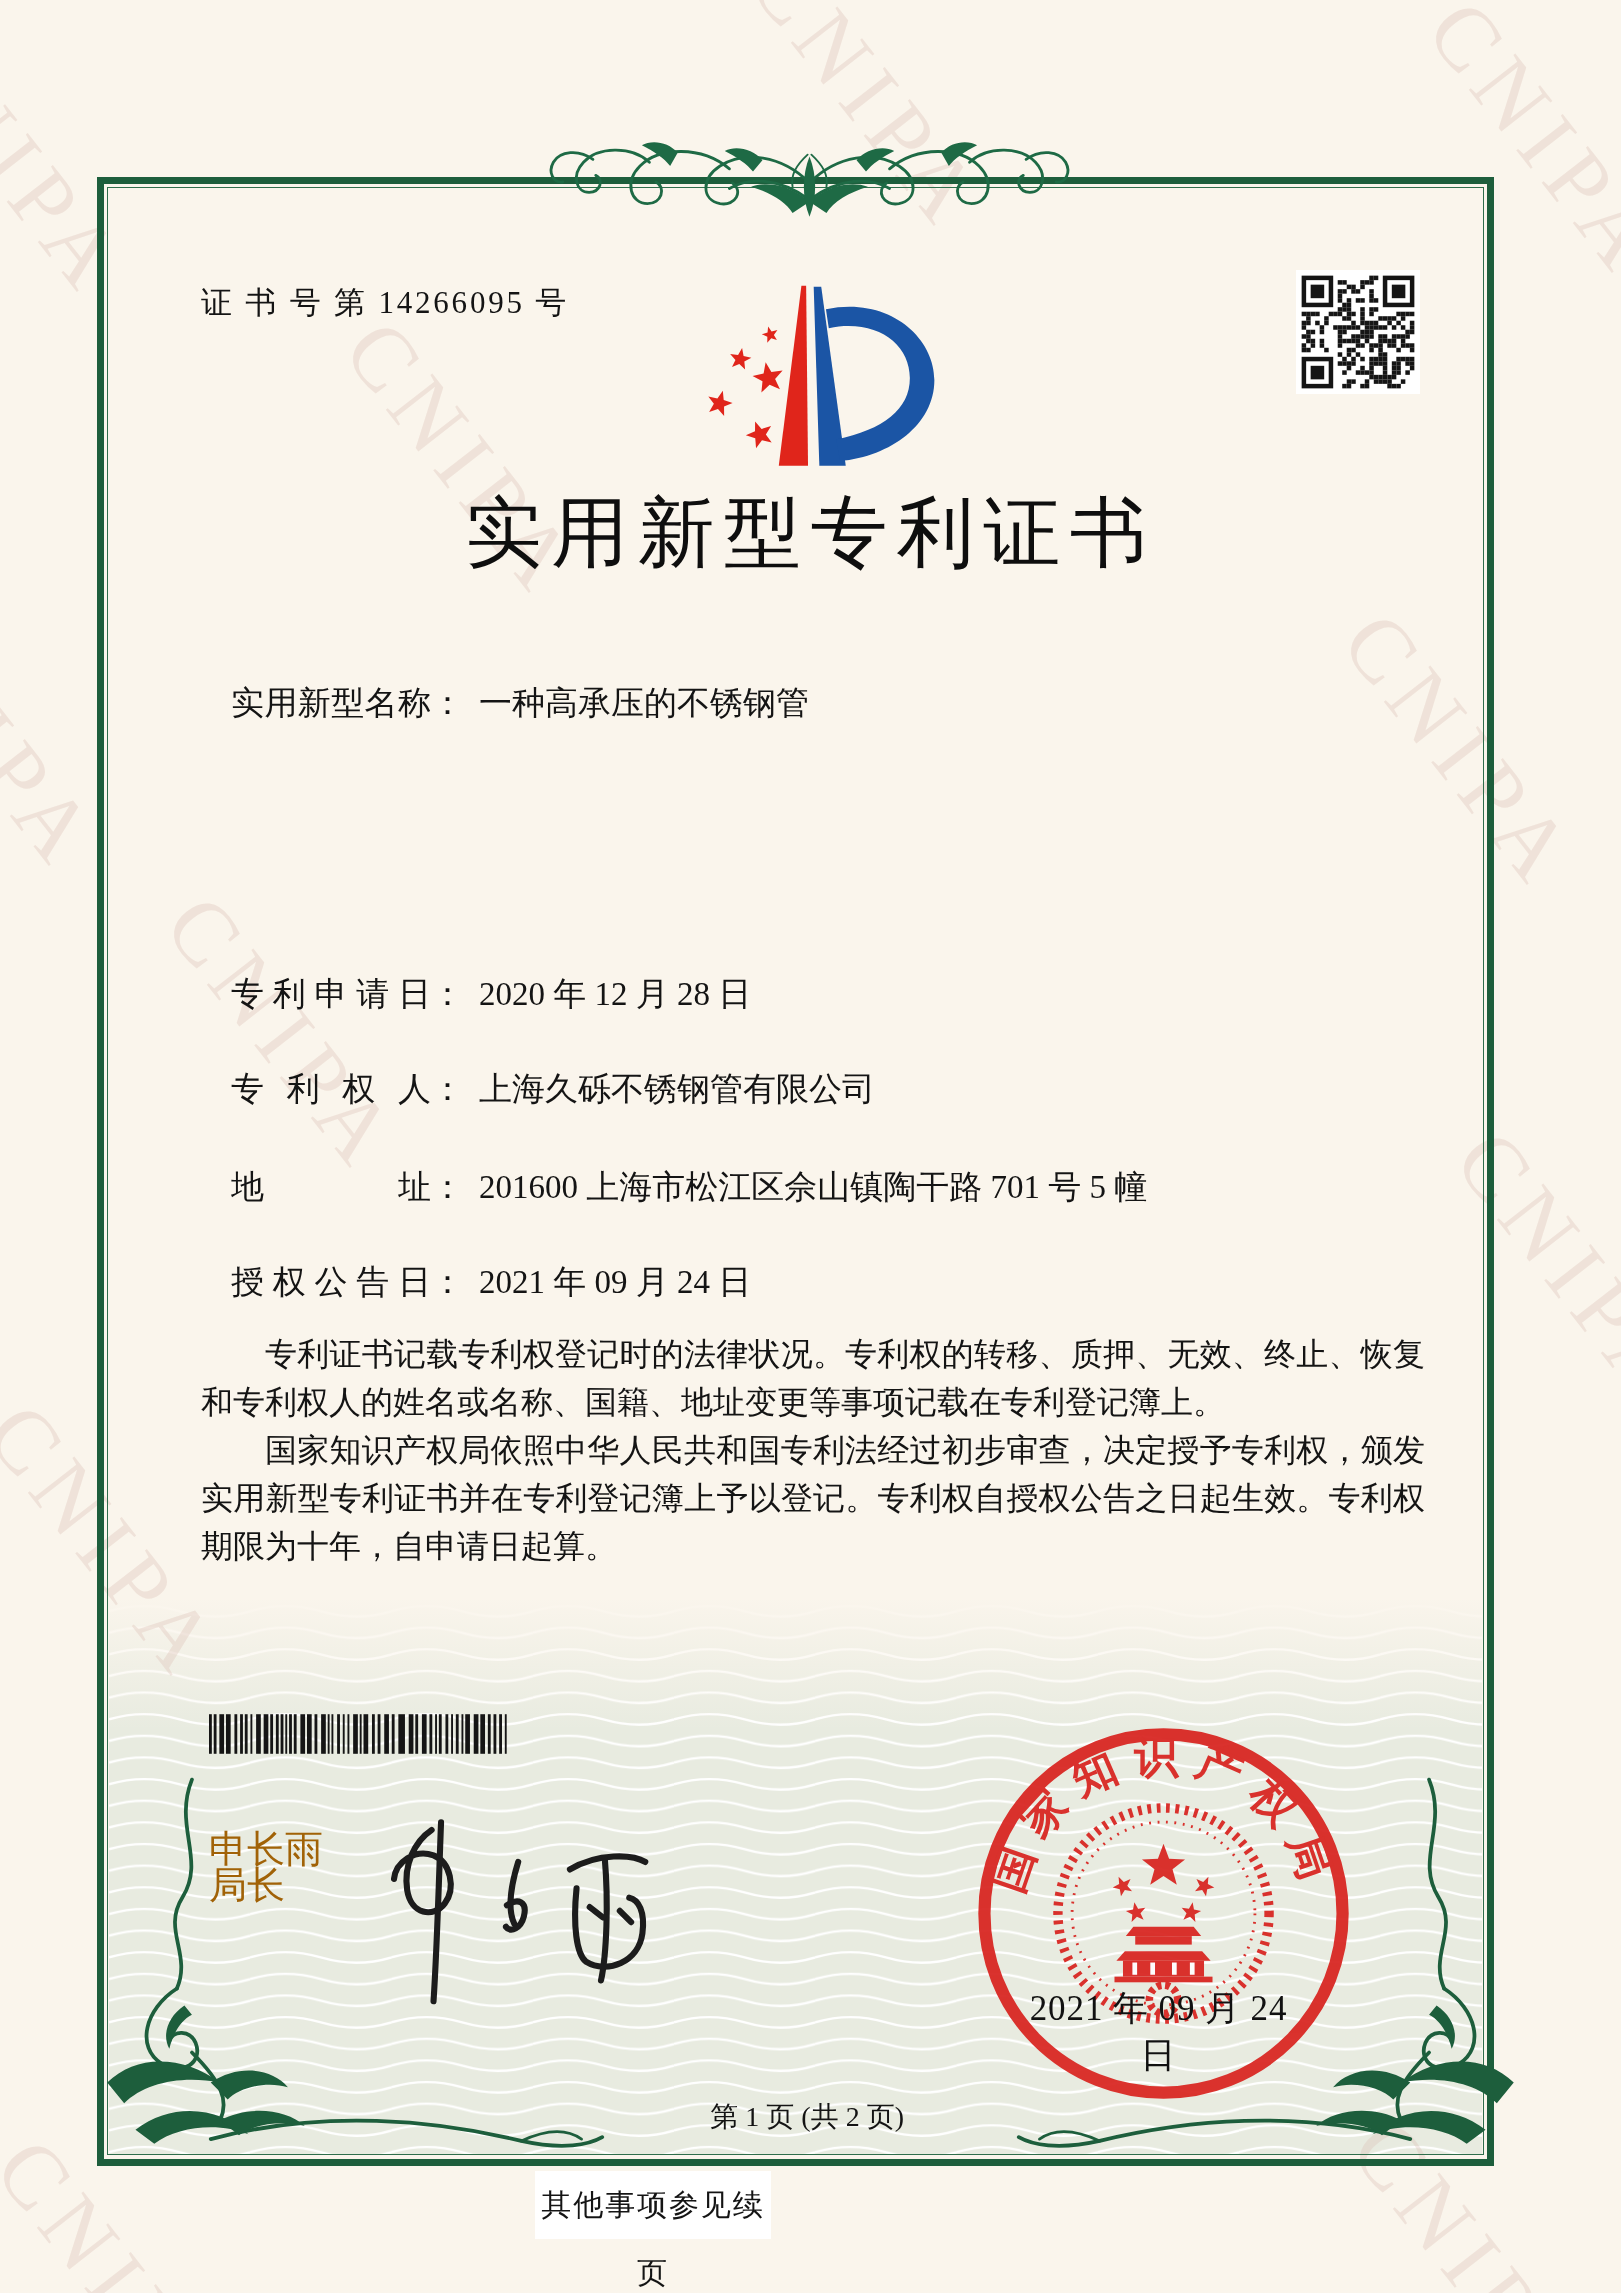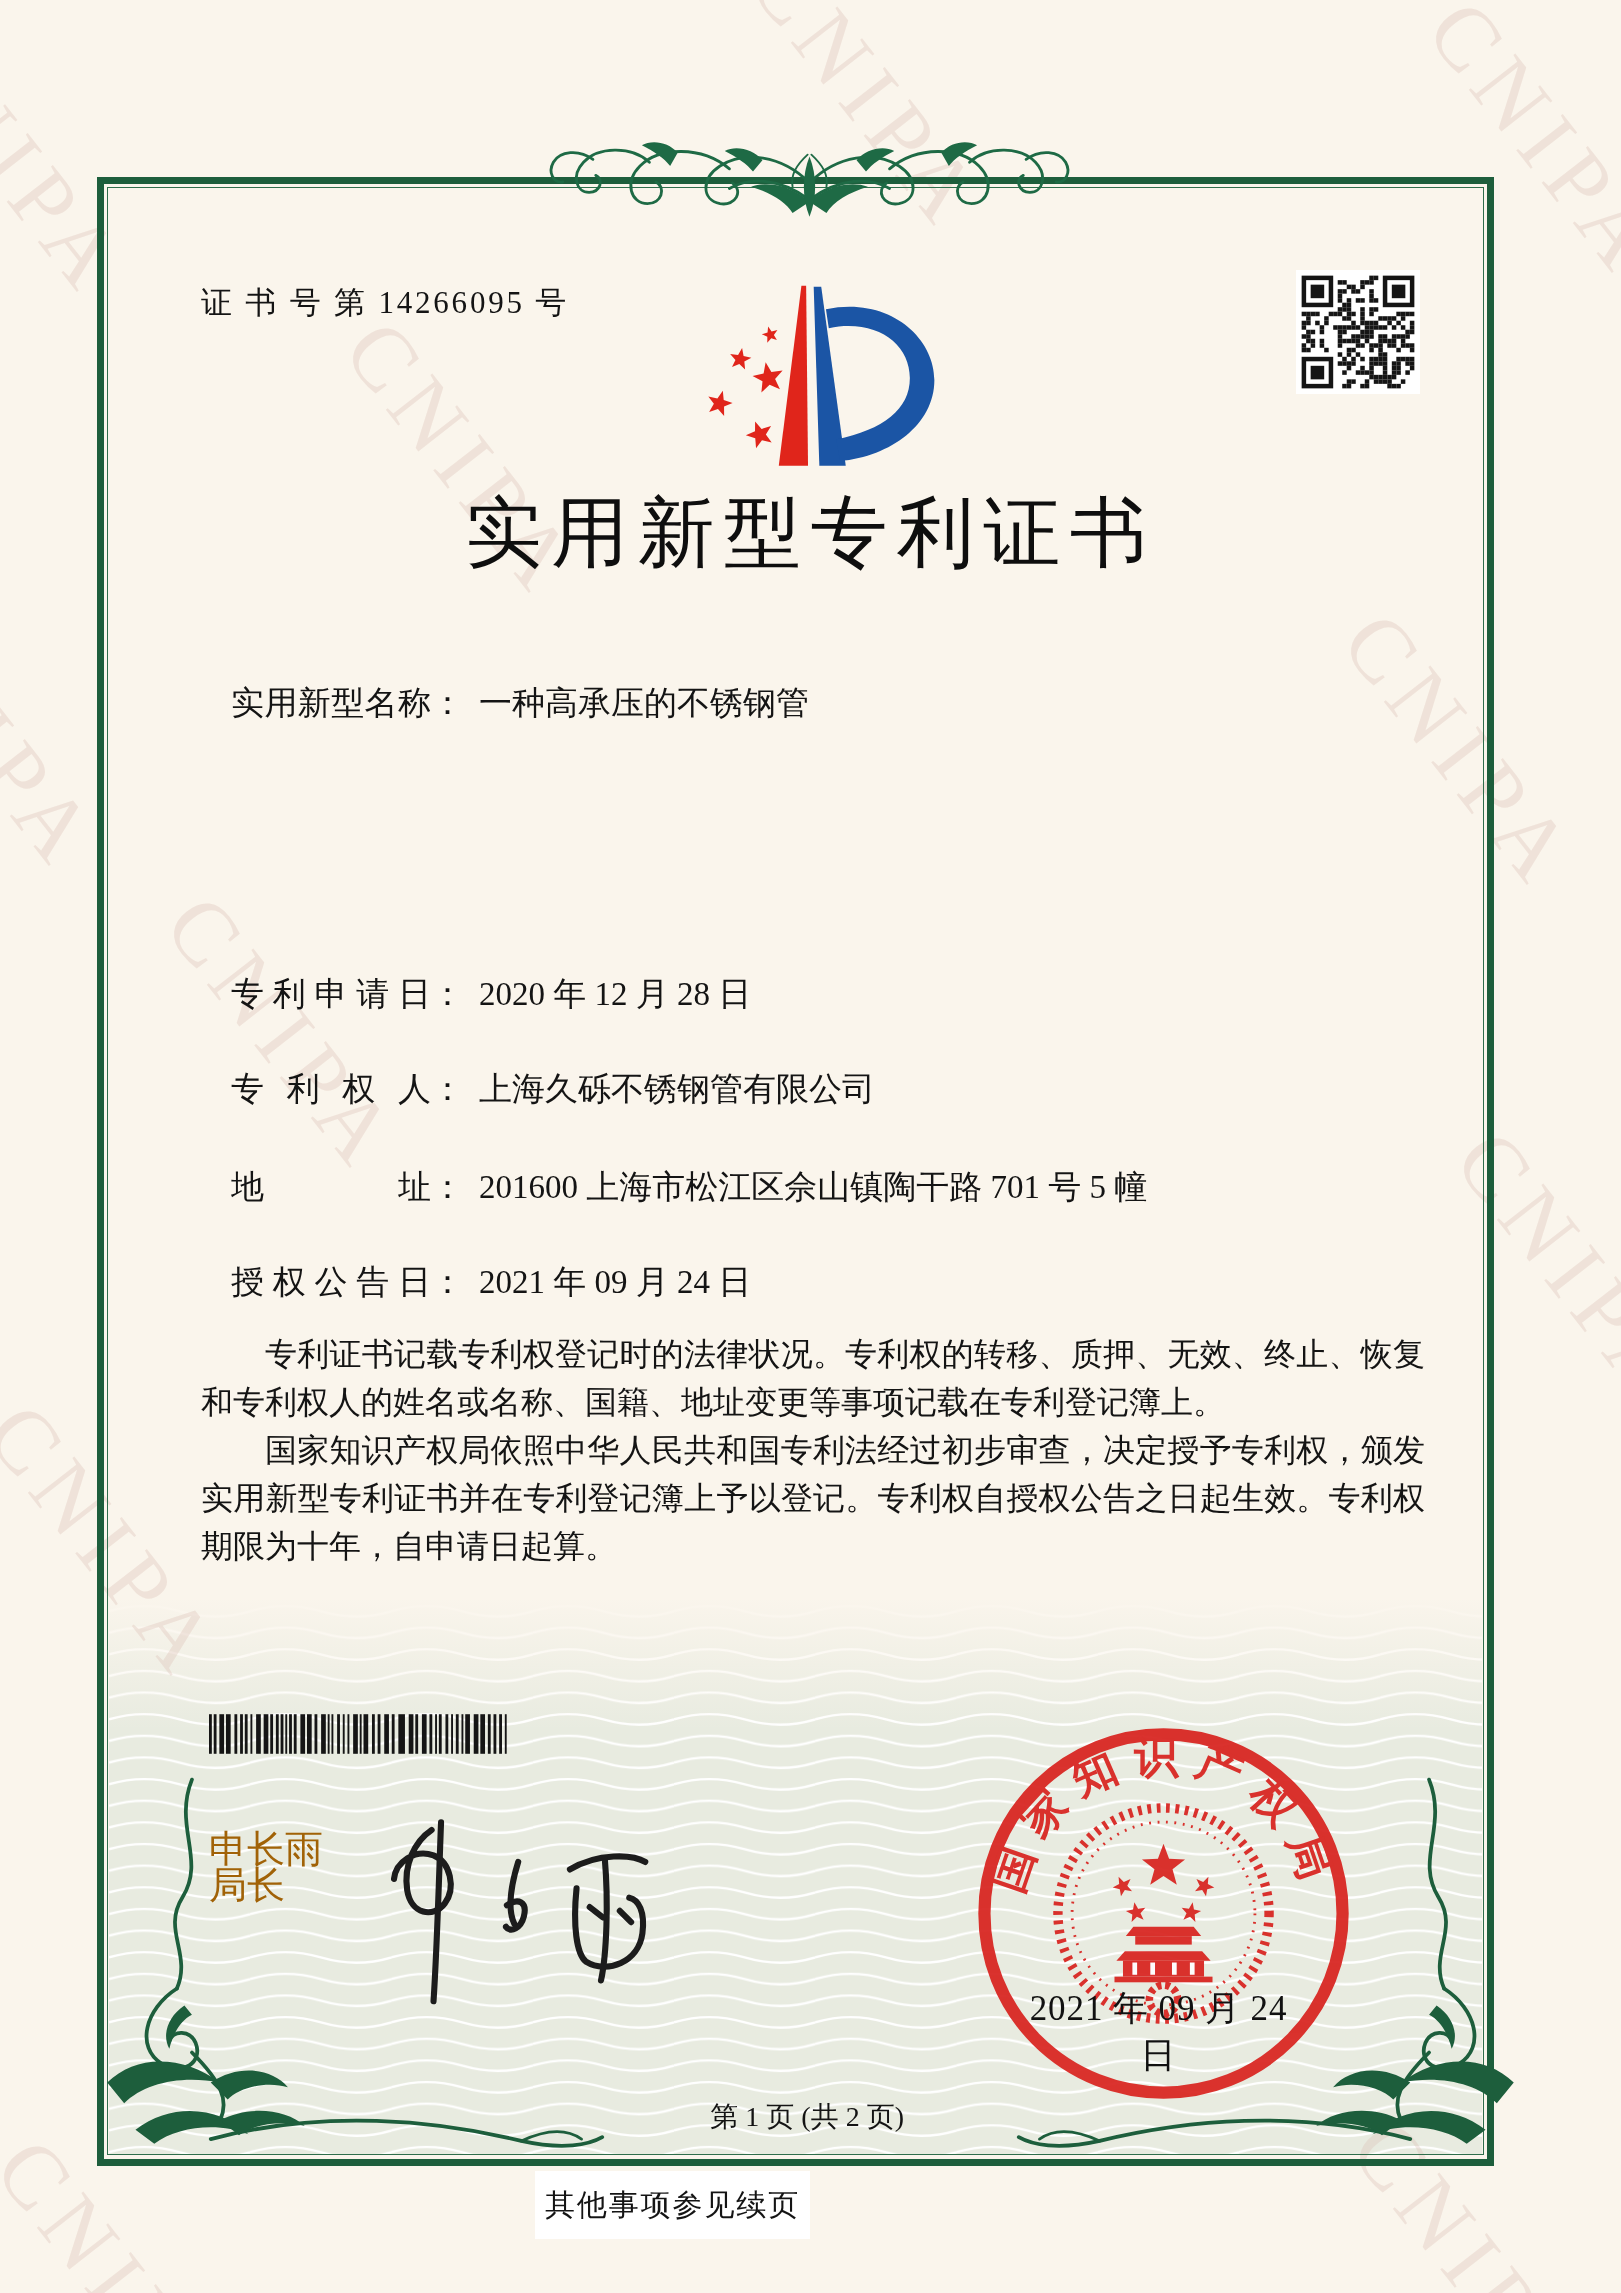--- a/index.html
+++ b/index.html
@@ -26,21 +26,21 @@
   .col{display:inline-block;vertical-align:top;}
   .val{display:inline-block;margin-left:15px;vertical-align:top;}
   .pair2{position:absolute;left:607px;top:0;}
   .bodytext{position:absolute;left:201px;top:1330px;width:1224px;z-index:2;}
   .bodytext p{margin:0;font-size:32px;line-height:48px;text-align:justify;text-indent:2em;color:#141414;}
   .director{position:absolute;left:209px;z-index:2;font-family:"Liberation Sans","DejaVu Sans",sans-serif;
       font-size:38px;font-weight:500;color:#a16207;}
   .seal-date{position:absolute;left:1008px;top:1985px;width:301px;text-align:center;font-size:35px;
       letter-spacing:0.9px;color:#111;z-index:3;}
   .pagefooter{position:absolute;left:433px;top:2098px;width:471px;text-align:right;font-size:28px;z-index:2;}
-  .contnote{position:absolute;left:535px;top:2171px;width:275px;height:68px;line-height:68px;
+  .contnote{position:absolute;left:535px;top:2171px;width:236px;height:68px;line-height:68px;
       background:#ffffff;text-align:center;font-size:30px;letter-spacing:1.9px;z-index:2;}
   svg{position:absolute;}
   .z2{z-index:2;} .z3{z-index:3;} .z5{z-index:5;}
 </style>
 </head>
 <body>
 
 <div class="page">
 
   <div class="wm" style="left:-47px;top:0px">CNIPA</div>

